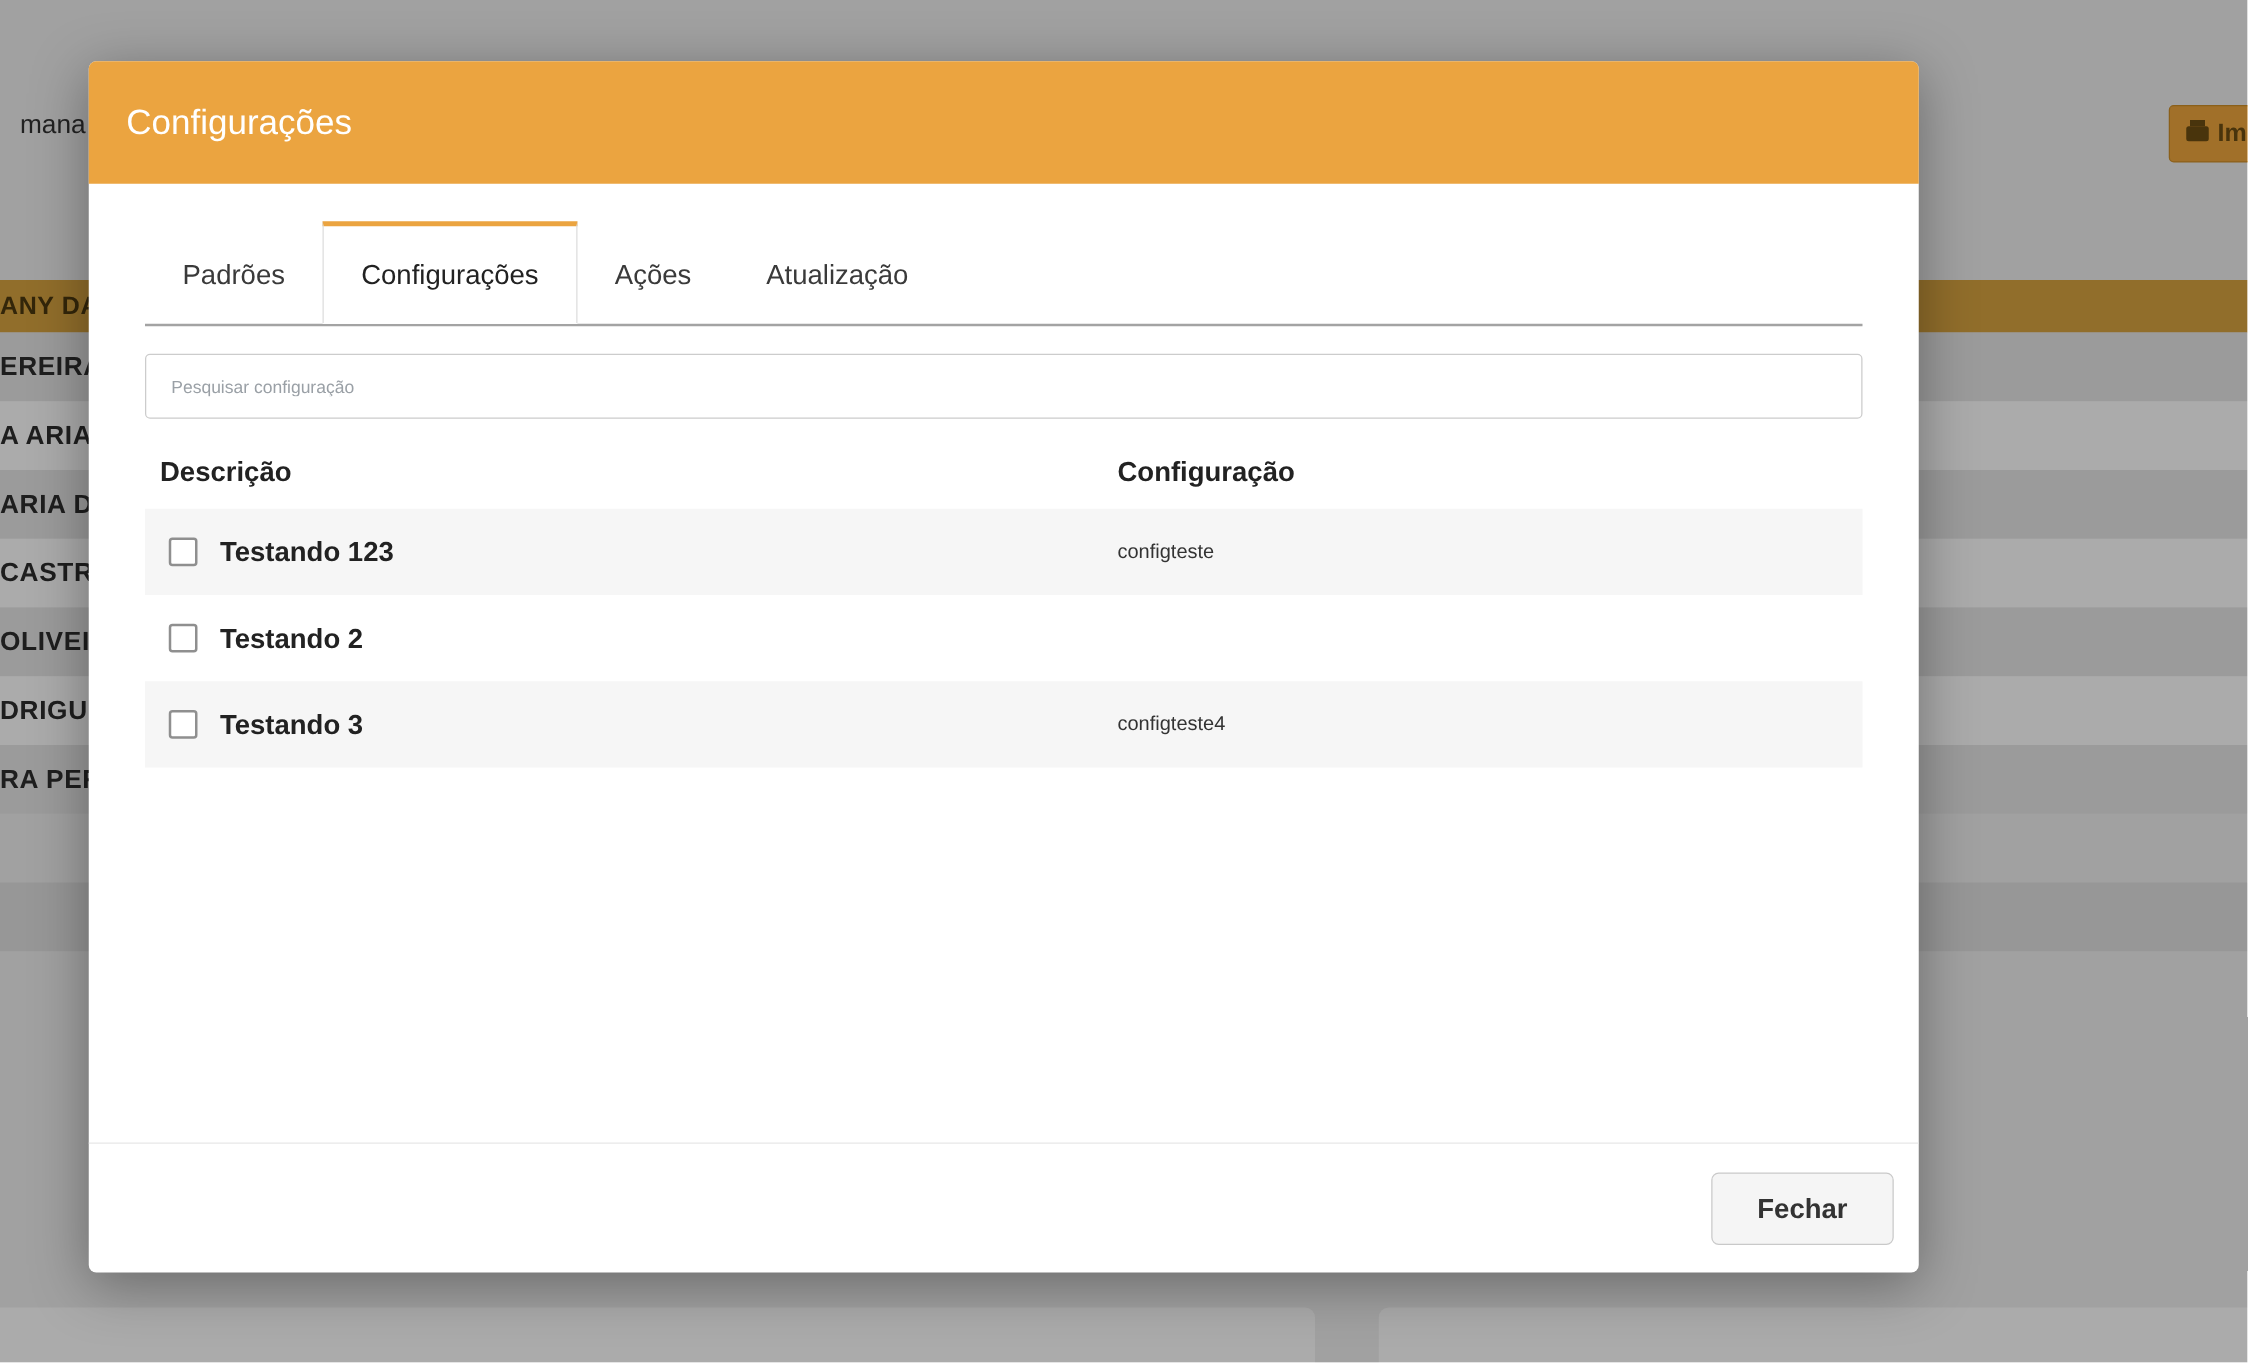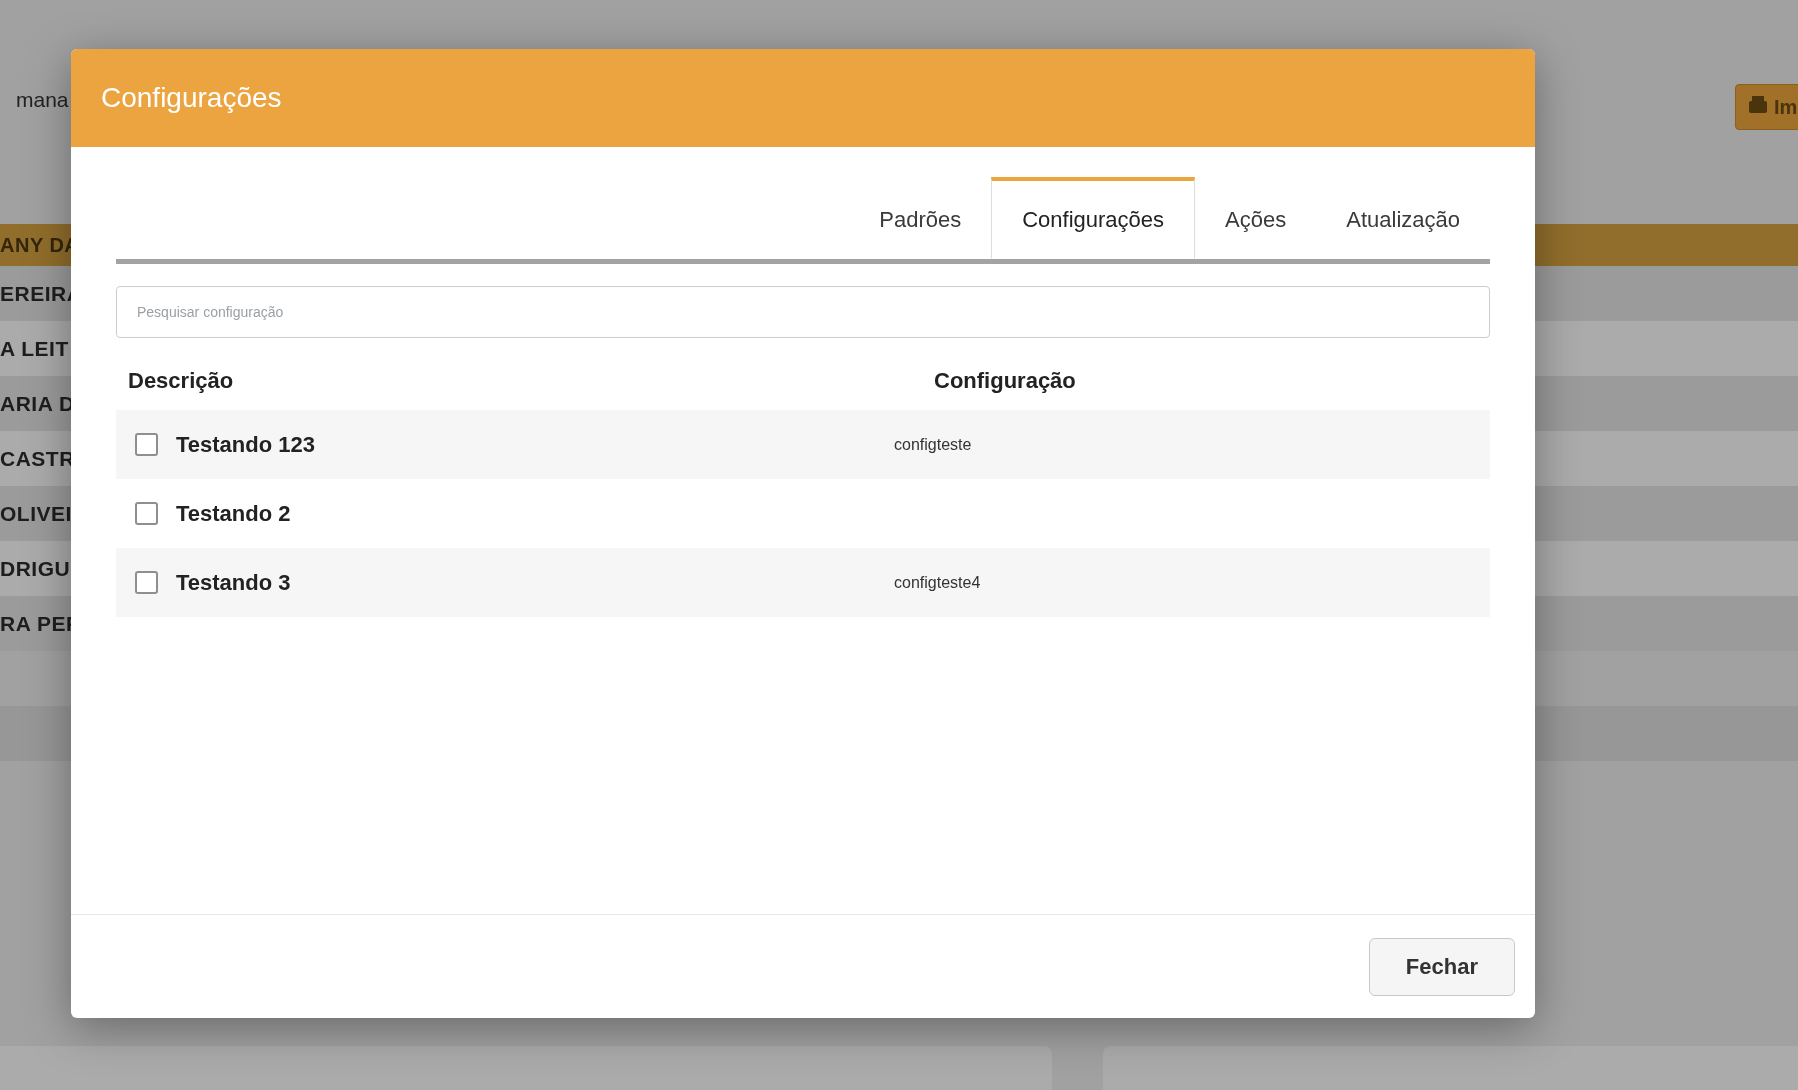--- a/index.html
+++ b/index.html
@@ -79,22 +79,21 @@
     height: 98px; background: #eba440;
     border-radius: 6px 6px 0 0;
     display: flex; align-items: center; padding: 0 30px;
   }
   .modal-title { color: #ffffff; font-size: 28px; font-weight: 400; }
 
   .modal-body { padding: 0 45px; }
 
   .tabs {
     display: flex; margin-top: 30px;
-    border-bottom: 5px solid #a3a3a3;
-    justify-content: flex-end;
+    border-bottom: 2px solid #a3a3a3;
   }
   .tab {
     height: 82px; display: flex; align-items: center;
     padding: 0 30px; font-size: 22px; color: #3a3a3a;
     border-top: 4px solid transparent; cursor: pointer;
   }
   .tab.active {
     background: #fff;
     border: 1px solid #ddd;
     border-top: 4px solid #eba440;
@@ -108,21 +107,21 @@
     border: 1px solid #ccc; border-radius: 4px;
     padding: 0 20px; font-size: 14px; color: #333;
     font-family: "Liberation Sans", sans-serif;
     outline: none;
   }
   .search-input::placeholder { color: #9aa0a6; }
 
   .table-head {
     display: grid; grid-template-columns: 778px 1fr;
     margin-top: 30px; padding-bottom: 16px;
-    font-weight: 700; font-size: 22px; color: #222; gap: 40px;
+    font-weight: 700; font-size: 22px; color: #222;
   }
   .table-head .c1 { padding-left: 12px; }
 
   .trow {
     display: grid; grid-template-columns: 778px 1fr;
     align-items: center; height: 69px;
     font-size: 22px; color: #222;
   }
   .trow.striped { background: #f6f6f6; }
   .trow .c1 { display: flex; align-items: center; padding-left: 19px; font-weight: bold; }
@@ -159,21 +158,21 @@
   </div>
 
   <div class="bg-table">
     <div class="bg-table-header">
       <span>ANY DA</span>
     </div>
     <div class="bg-row dark">
         <span>EREIRA</span>
       </div>
     <div class="bg-row light">
-        <span>A LEIT</span>
+        <span>A ARIA</span>
       </div>
     <div class="bg-row dark">
         <span>ARIA D</span>
       </div>
     <div class="bg-row light">
         <span>CASTRO</span>
       </div>
     <div class="bg-row dark">
         <span>OLIVEI</span>
       </div>

